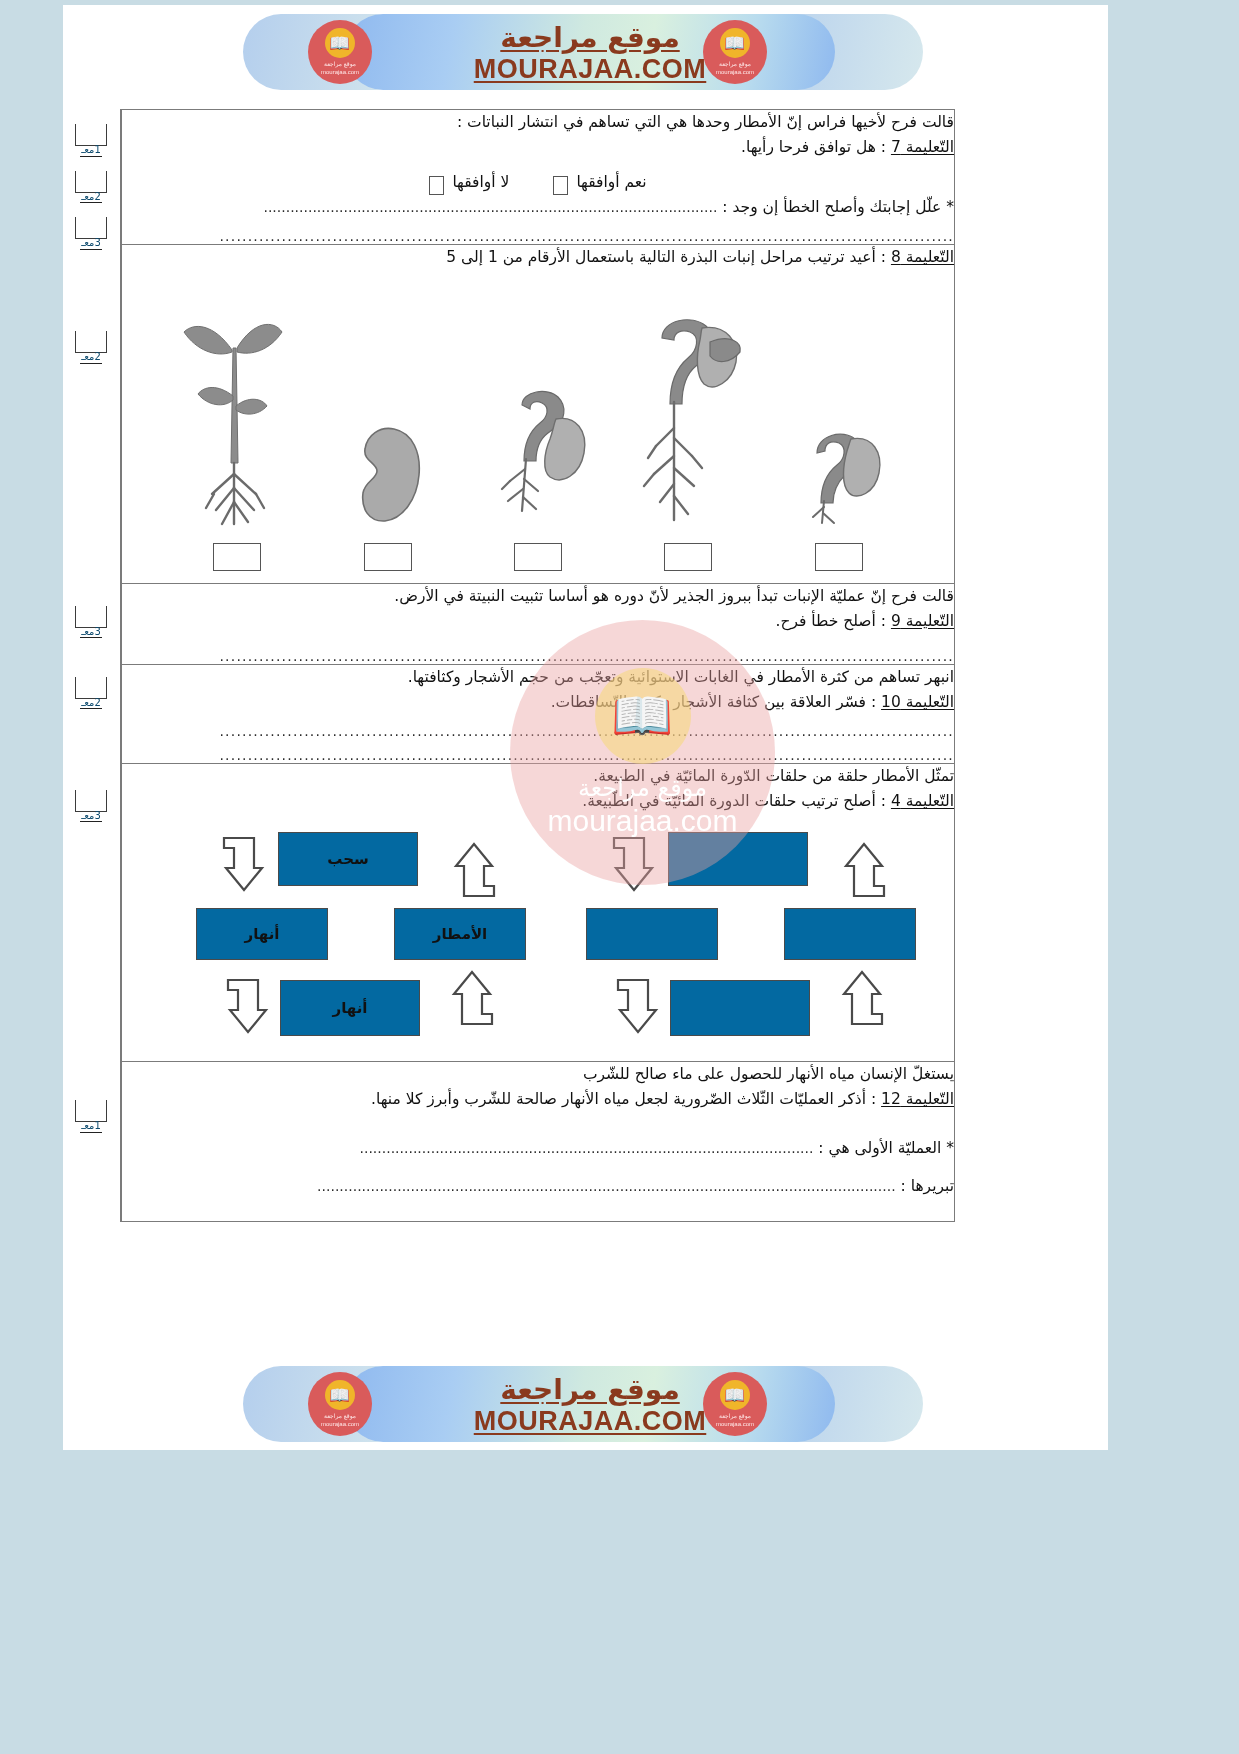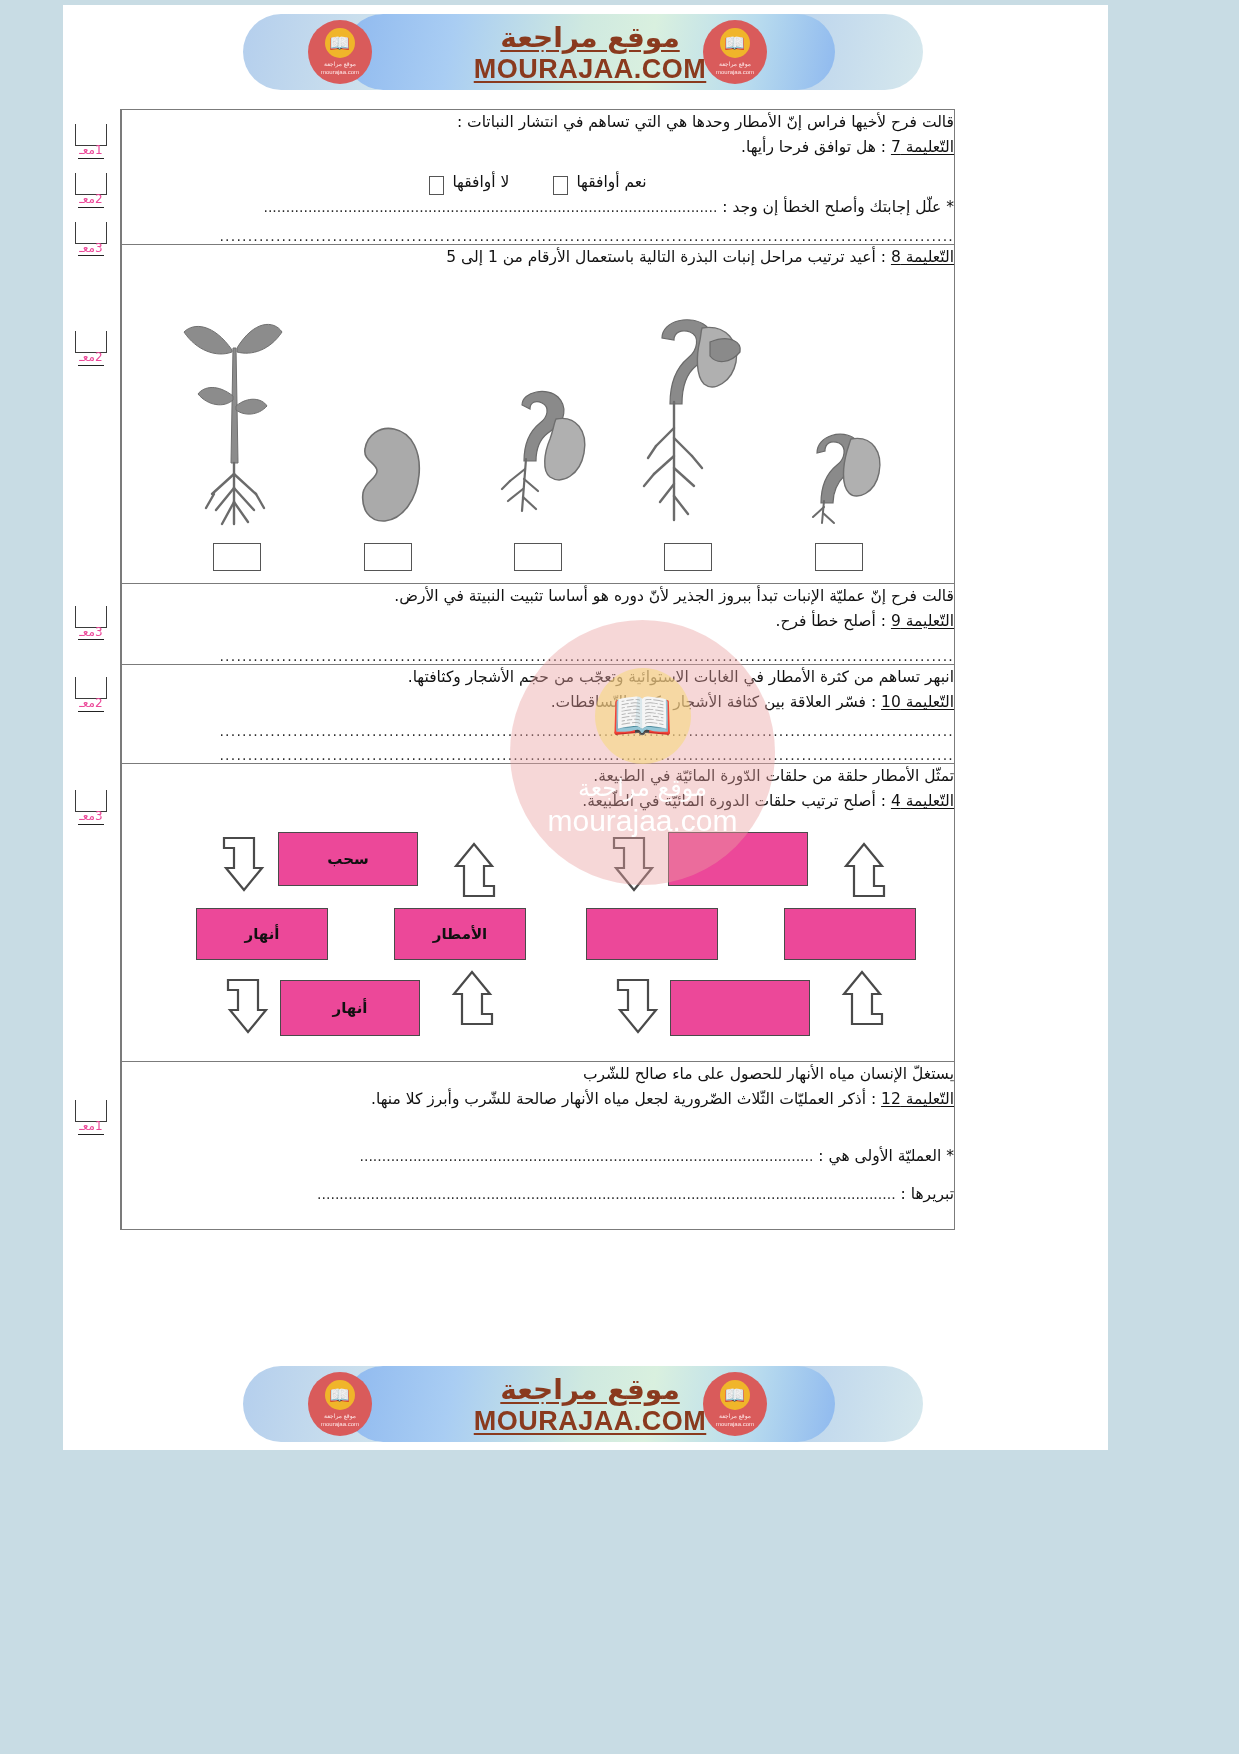--- a/index.html
+++ b/index.html
@@ -92,21 +92,21 @@
     position:absolute;right:0;top:0;width:60px;height:100%;
     display:flex;flex-direction:column;align-items:center;
   }
   .score-unit{
     display:flex;flex-direction:column;align-items:center;margin-top:14px;
   }
   .ubox{
     width:30px;height:21px;border:1.5px solid #3b3b3b;border-top:none;background:#fff;
   }
   .score-lbl{
-    font-family:"DejaVu Sans",sans-serif;font-size:12px;color:#ec4899;
+    font-family:"DejaVu Sans",sans-serif;font-size:10px;color:#0c4a6e;
     direction:rtl;white-space:nowrap;margin-top:-2px;
     border-bottom:1.5px solid #222;line-height:1.15;padding:0 1px;
   }
   
   .germ-row{
     display:flex;flex-direction:row-reverse;justify-content:space-around;align-items:flex-end;
     height:250px;margin:12px 40px 0 40px;
   }
   .germ-cell{width:140px;display:flex;align-items:flex-end;justify-content:center;height:100%;}
   .ans-row{
@@ -114,21 +114,21 @@
     margin:10px 40px 12px 40px;
   }
   .ans-box{width:46px;height:26px;border:1px solid #555;background:#fff;}
   
   .cycle-area{
     display:flex;flex-direction:row;justify-content:space-around;
     margin:14px 26px 18px 26px;
   }
   .cycle{position:relative;width:390px;height:215px;}
   .wbox{
-    position:absolute;border:1.5px solid #4a4a4a;background:#ec4899;
+    position:absolute;border:1.5px solid #4a4a4a;background:#0369a1;
     display:flex;align-items:center;justify-content:center;
     font-family:"DejaVu Sans",sans-serif;font-size:15px;font-weight:bold;color:#111;
   }
   .wbox.top   {right:120px;top:4px;  width:138px;height:52px;}
   .wbox.left  {right:12px; top:80px; width:130px;height:50px;}
   .wbox.right {right:210px;top:80px; width:130px;height:50px;}
   .wbox.bot   {right:118px;top:152px;width:138px;height:54px;}
   .arw{position:absolute;width:46px;height:60px;}
   .arw.a{right:272px;top:6px;}
   .arw.b{right:40px;top:12px;}
@@ -435,21 +435,21 @@
       </td>
     </tr>
 
     <tr>
       <td class="q-cell" style="padding-bottom:22px">
         <div class="ar">يستغلّ الإنسان مياه الأنهار للحصول على ماء صالح للشّرب</div>
         <div class="ar">
           <span class="tag">التّعليمة 12</span>
           <span>: أذكر العمليّات الثّلاث الضّرورية لجعل مياه الأنهار صالحة للشّرب وأبرز كلا منها.</span>
         </div>
-        <div class="ar" style="margin-top:32px">
+        <div class="ar" style="margin-top:24px">
           <span>* العمليّة الأولى هي : </span><span class="dots" style="margin:0">......................................................................................................</span>
         </div>
         <div class="ar" style="margin-top:12px">
           <span>تبريرها : </span><span class="dots" style="margin:0">..................................................................................................................................</span>
         </div>
       </td>
       <td class="s-cell">
         <div class="score-wrap">
           <div class="score-unit" style="margin-top:38px">
             <div class="ubox"></div>

